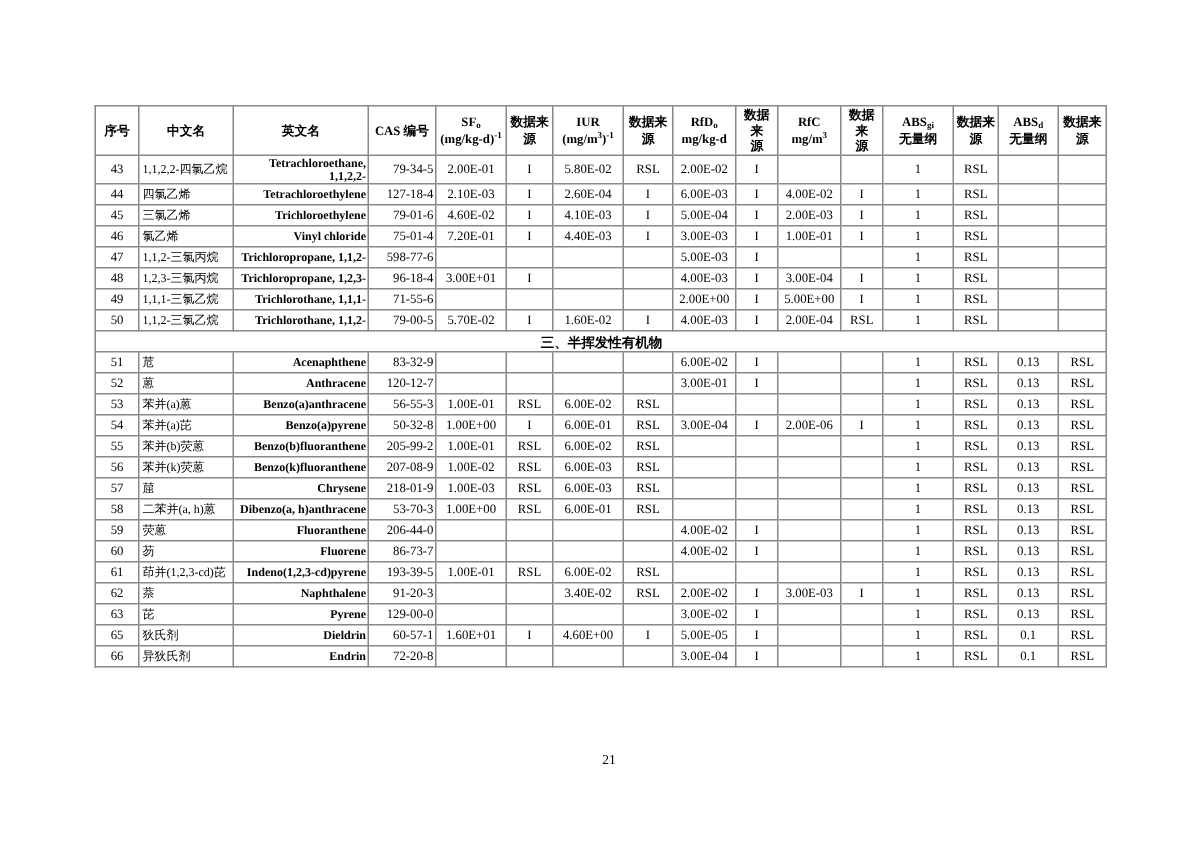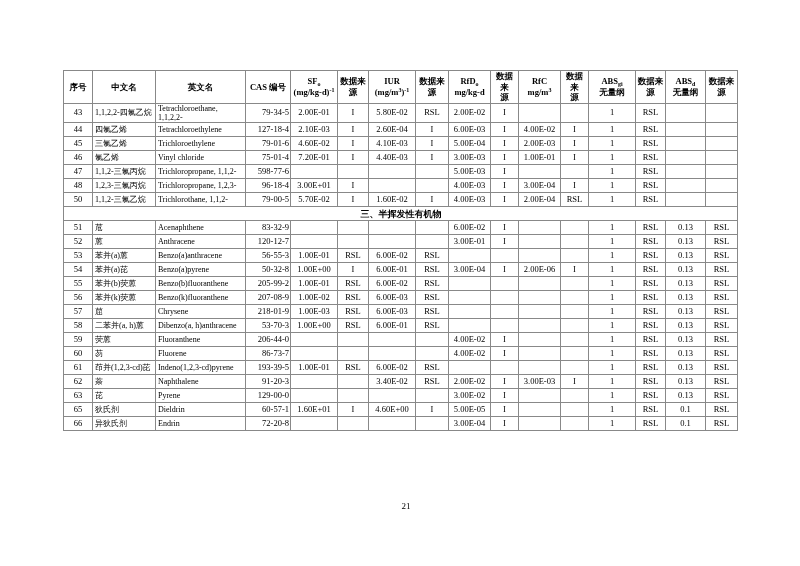--- a/index.html
+++ b/index.html
@@ -27,21 +27,21 @@
     font-weight:bold;font-size:8.5px;line-height:1.25;
     text-align:center;height:28px;
   }
   .doc td{
     font-size:8.5px;line-height:1.15;height:13px;text-align:center;
   }
   .doc sub{font-size:6px;vertical-align:-1.5px;line-height:0;}
   .doc sup{font-size:6px;vertical-align:3px;line-height:0;}
   td.c-idx{}
   td.c-cn{text-align:left;font-size:8px;white-space:nowrap;padding-left:2px;margin-left:18px;}
-  td.c-en{text-align:left;font-size:8px;padding-left:2px;word-break:normal;}
+  td.c-en{text-align:right;font-size:8px;padding-left:2px;word-break:normal;font-weight:bold;}
   td.c-cas{text-align:right;font-size:8.5px;padding-left:2px;white-space:nowrap;}
   td.c-val,td.c-src{text-align:center;white-space:nowrap;}
   tr.section-row td{
     text-align:center;font-weight:bold;font-size:9px;height:13px;padding-left:2px;
     white-space:nowrap;
   }
   .page-number{
     position:absolute;left:12px;right:0;top:501px;
     text-align:center;font-size:9px;
   }
@@ -193,20 +193,38 @@
           <td class="c-val">4.00E-03</td>
           <td class="c-src">I</td>
           <td class="c-val">3.00E-04</td>
           <td class="c-src">I</td>
           <td class="c-val">1</td>
           <td class="c-src">RSL</td>
           <td class="c-val"></td>
           <td class="c-src"></td>
         </tr>
         <tr>
+          <td class="c-idx">49</td>
+          <td class="c-cn">1,1,1-三氯乙烷</td>
+          <td class="c-en">Trichlorothane, 1,1,1-</td>
+          <td class="c-cas">71-55-6</td>
+          <td class="c-val"></td>
+          <td class="c-src"></td>
+          <td class="c-val"></td>
+          <td class="c-src"></td>
+          <td class="c-val">2.00E+00</td>
+          <td class="c-src">I</td>
+          <td class="c-val">5.00E+00</td>
+          <td class="c-src">I</td>
+          <td class="c-val">1</td>
+          <td class="c-src">RSL</td>
+          <td class="c-val"></td>
+          <td class="c-src"></td>
+        </tr>
+        <tr>
           <td class="c-idx">50</td>
           <td class="c-cn">1,1,2-三氯乙烷</td>
           <td class="c-en">Trichlorothane, 1,1,2-</td>
           <td class="c-cas">79-00-5</td>
           <td class="c-val">5.70E-02</td>
           <td class="c-src">I</td>
           <td class="c-val">1.60E-02</td>
           <td class="c-src">I</td>
           <td class="c-val">4.00E-03</td>
           <td class="c-src">I</td>

